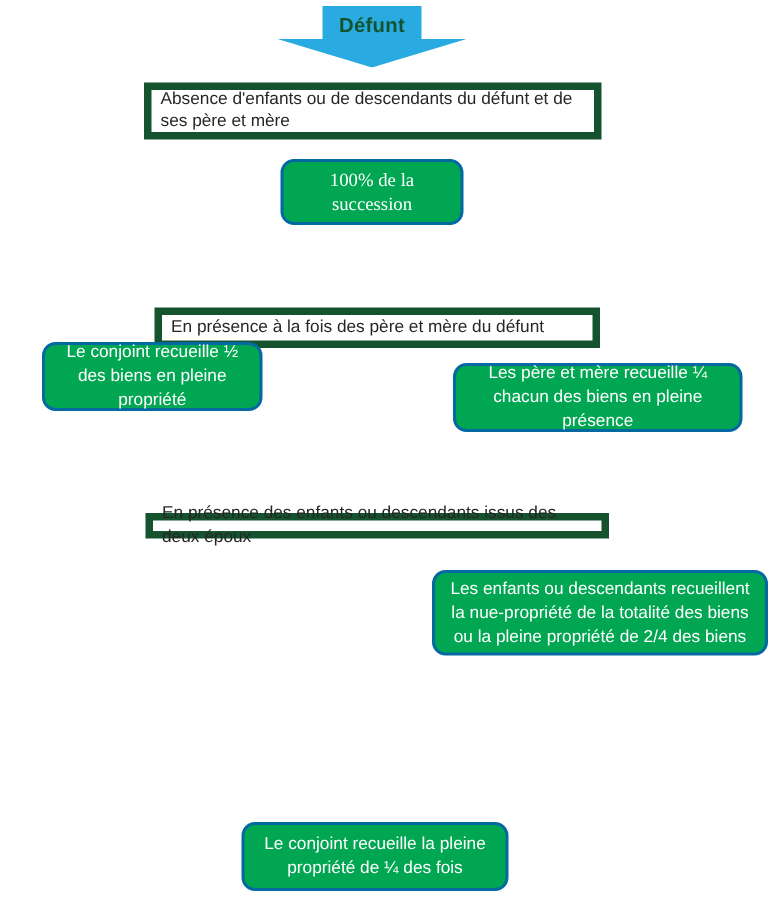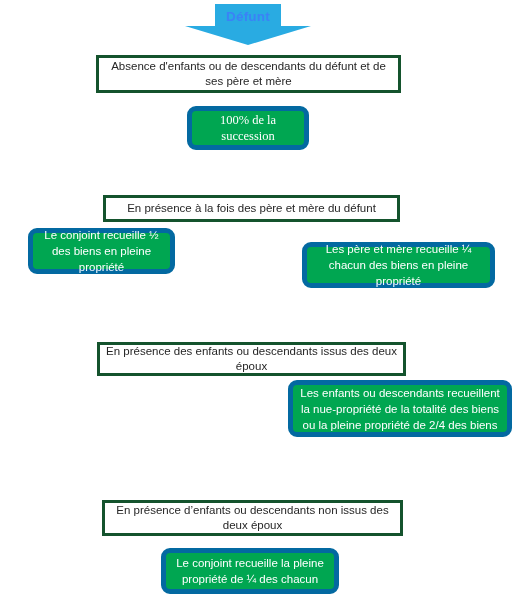--- a/index.html
+++ b/index.html
@@ -33,50 +33,50 @@
     display: block;
     width: 126px;
     height: 43px;
   }
   .arrow-label {
     position: absolute;
     left: 0;
     top: 7px;
     width: 126px;
     text-align: center;
-    color: #3b82f6;
+    color: #14532d;
     font-weight: bold;
     font-size: 13.5px;
     letter-spacing: 0.2px;
     line-height: 16px;
     pointer-events: none;
   }
 
   
   .cond-box {
     position: absolute;
     box-sizing: border-box;
     background: #ffffff;
-    border: 3px solid #14532d;
+    border: 5px solid #14532d;
     color: #262626;
     font-size: 11.5px;
     line-height: 15.5px;
-    text-align: center;
+    text-align: left;
     display: flex;
     align-items: center;
     justify-content: center;
     padding: 3px 6px;
   }
 
   
   .res-box {
     position: absolute;
     box-sizing: border-box;
     background: #00a651;
-    border: 5px solid #0369a1;
+    border: 2px solid #0369a1;
     border-radius: 9px;
     color: #ffffff;
     font-size: 11.5px;
     line-height: 16px;
     text-align: center;
     display: flex;
     align-items: center;
     justify-content: center;
     padding: 3px 7px;
   }
@@ -103,42 +103,39 @@
   </div>
 
   <div class="cond-box" style="left:96px; top:55px; width:305px; height:38px;">
     <span class="txt">Absence d'enfants ou de descendants du défunt et de ses père et mère</span>
   </div>
 
   <div class="res-box serif" style="left:187px; top:106px; width:122px; height:44px;">
     <span class="txt">100% de la succession</span>
   </div>
 
-  <div class="cond-box" style="left:103px; top:195px; width:297px; height:27px;">
+  <div class="cond-box" style="left:103px; top:205px; width:297px; height:27px;">
     <span class="txt">En présence à la fois des père et mère du défunt</span>
   </div>
 
   <div class="res-box" style="left:28px; top:228px; width:147px; height:46px;">
     <span class="txt">Le conjoint recueille ½ des biens en pleine propriété</span>
   </div>
 
   <div class="res-box" style="left:302px; top:242px; width:193px; height:46px;">
-    <span class="txt">Les père et mère recueille ¼ chacun des biens en pleine propriété</span>
+    <span class="txt">Les père et mère recueille ¼ chacun des biens en pleine présence</span>
   </div>
 
-  <div class="cond-box" style="left:97px; top:342px; width:309px; height:34px;">
+  <div class="cond-box" style="left:97px; top:342px; width:309px; height:17px;">
     <span class="txt">En présence des enfants ou descendants issus des deux époux</span>
   </div>
 
 
   <div class="res-box" style="left:288px; top:380px; width:224px; height:57px;">
     <span class="txt">Les enfants ou descendants recueillent la nue-propriété de la totalité des biens ou la pleine propriété de 2/4 des biens</span>
   </div>
 
-  <div class="cond-box" style="left:102px; top:500px; width:301px; height:36px;">
-    <span class="txt">En présence d’enfants ou descendants non issus des deux époux</span>
-  </div>
 
   <div class="res-box" style="left:161px; top:548px; width:178px; height:46px;">
-    <span class="txt">Le conjoint recueille la pleine propriété de ¼ des chacun</span>
+    <span class="txt">Le conjoint recueille la pleine propriété de ¼ des fois</span>
   </div>
 
 </div>
 
 </body></html>

